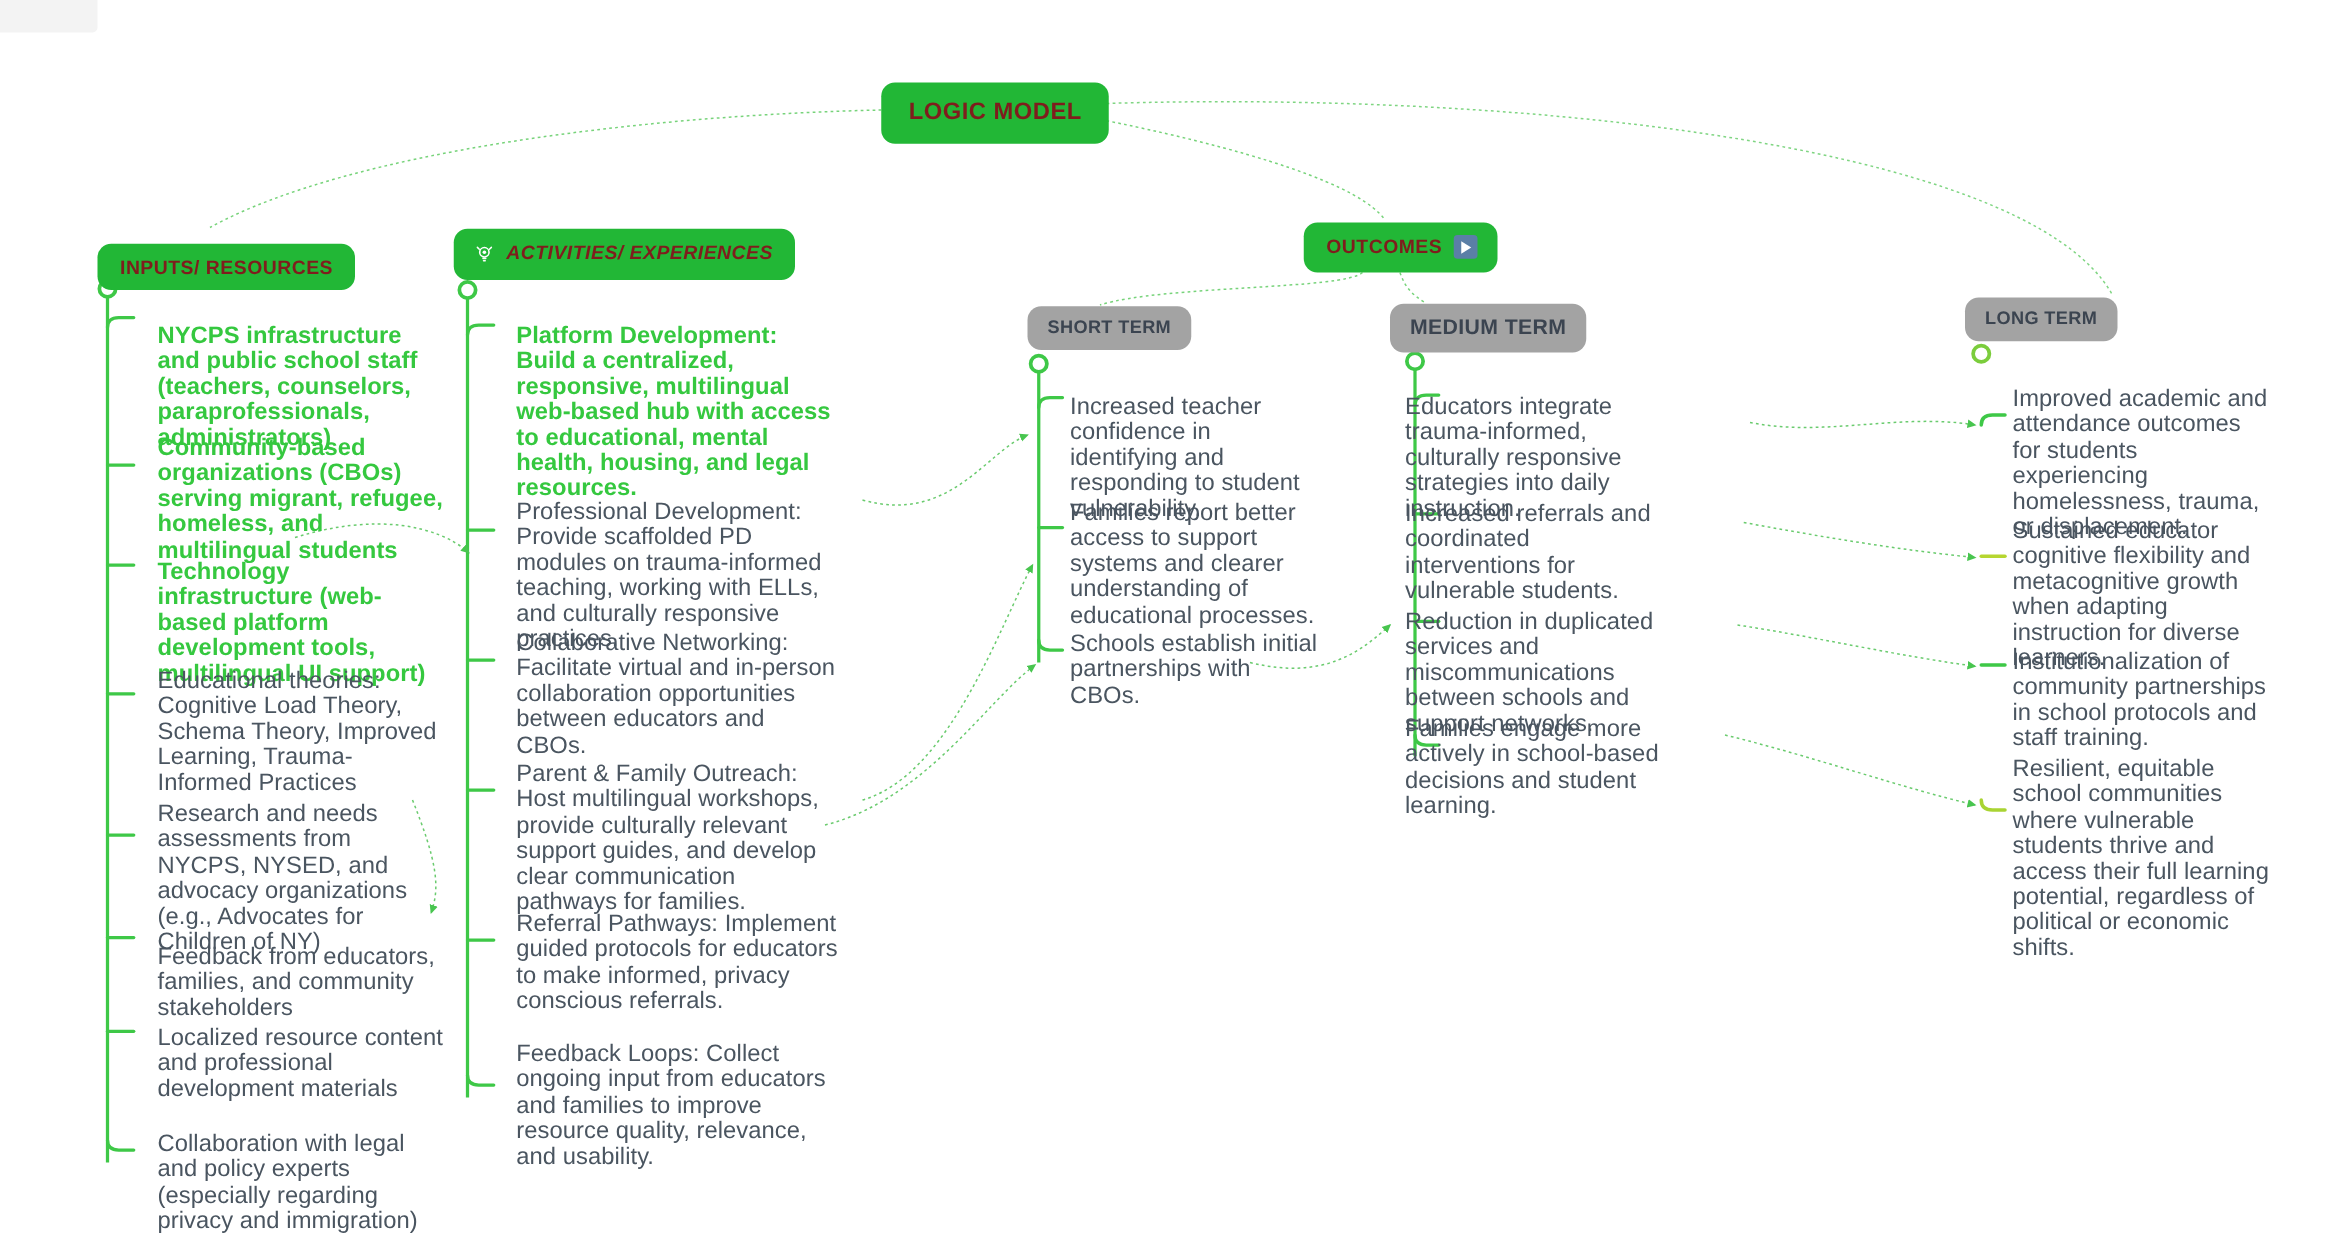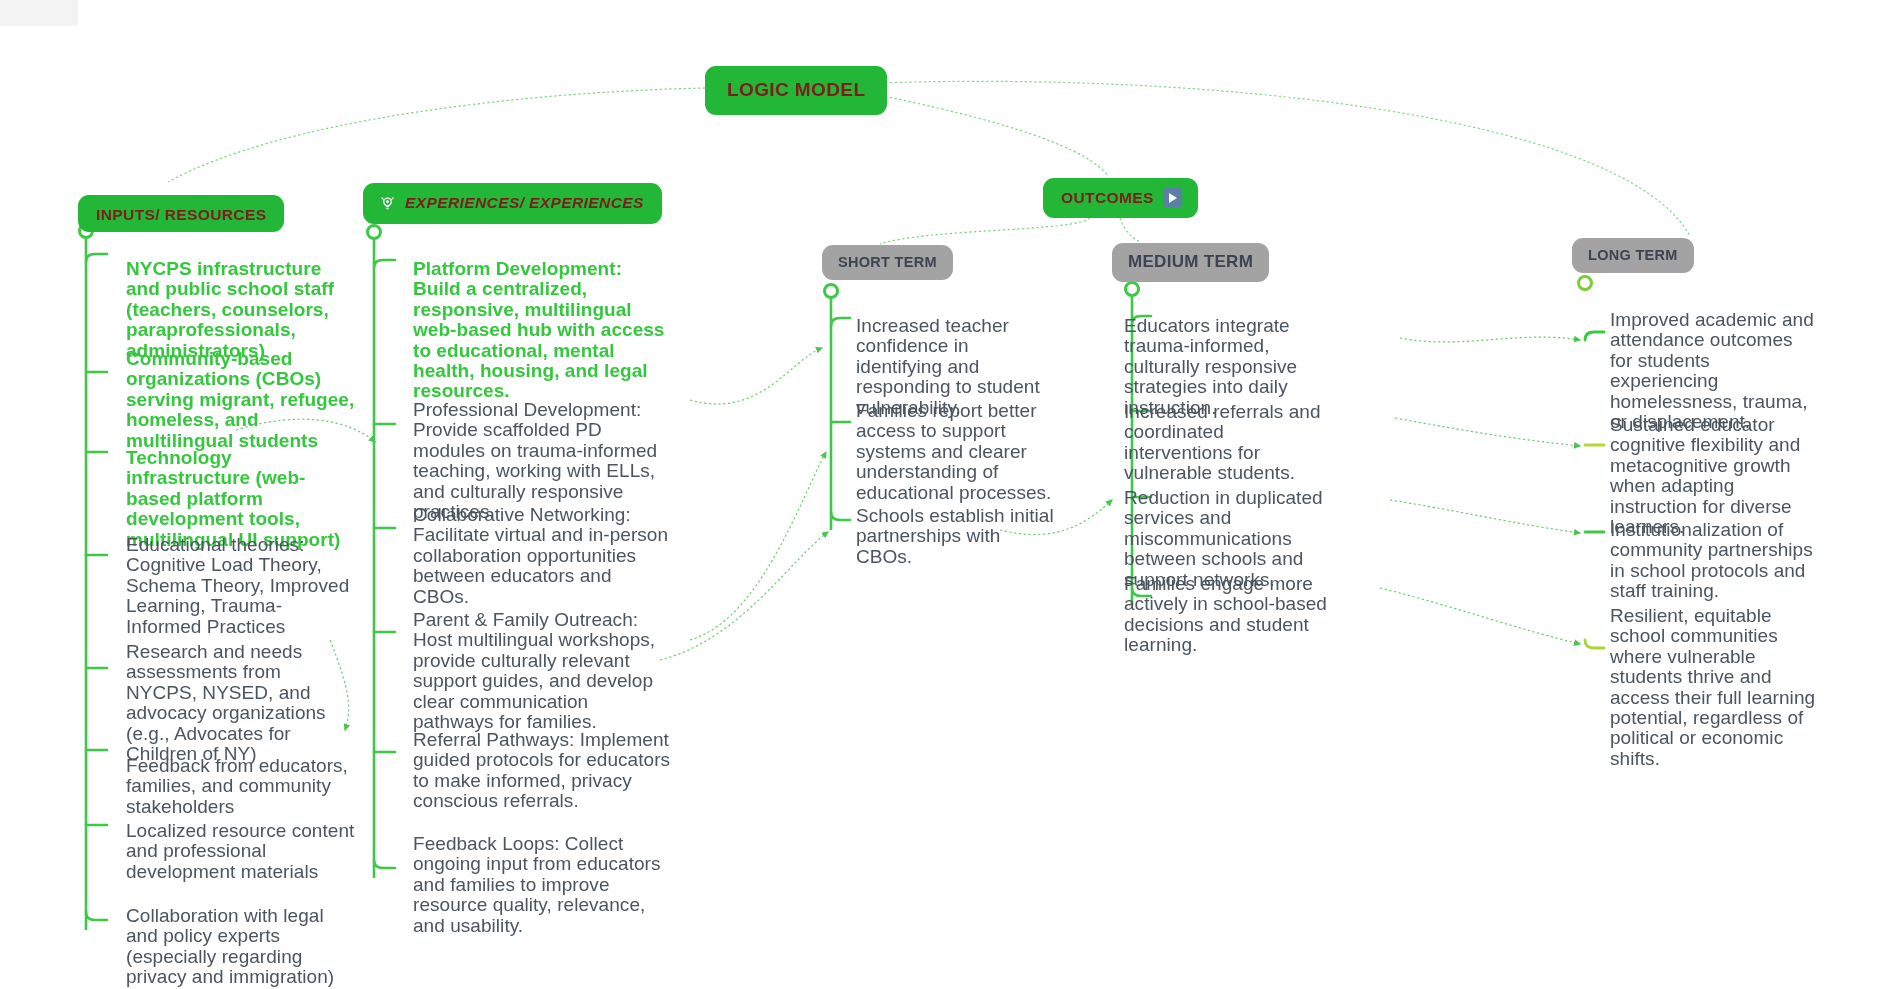--- a/index.html
+++ b/index.html
@@ -233,21 +233,21 @@
   <div id="activities-pill" class="pill pill-main">
     <span class="bulb-icon">
       <svg width="17" height="17" viewBox="0 0 20 20">
         <circle cx="10" cy="8" r="4.4" fill="none" stroke="#ffffff" stroke-width="1.5"></circle>
         <circle cx="10" cy="8" r="1.7" fill="#ffffff"></circle>
         <rect x="8" y="13" width="4" height="1.5" rx="0.7" fill="#ffffff"></rect>
         <rect x="8.5" y="15.4" width="3" height="1.4" rx="0.7" fill="#ffffff"></rect>
         <path d="M3.4 3.4 L5.2 5.2 M16.6 3.4 L14.8 5.2" stroke="#ffffff" stroke-width="1.4" stroke-linecap="round"></path>
       </svg>
     </span>
-    <span>EXPERIENCES/ EXPERIENCES</span>
+    <span>ACTIVITIES/ EXPERIENCES</span>
   </div>
 
   <div id="outcomes-pill" class="pill pill-main">
     <span>OUTCOMES</span>
     <span class="play-icon"></span>
   </div>
 
   <div id="short-pill" class="pill pill-sub">
     <span>SHORT TERM</span>
   </div>

